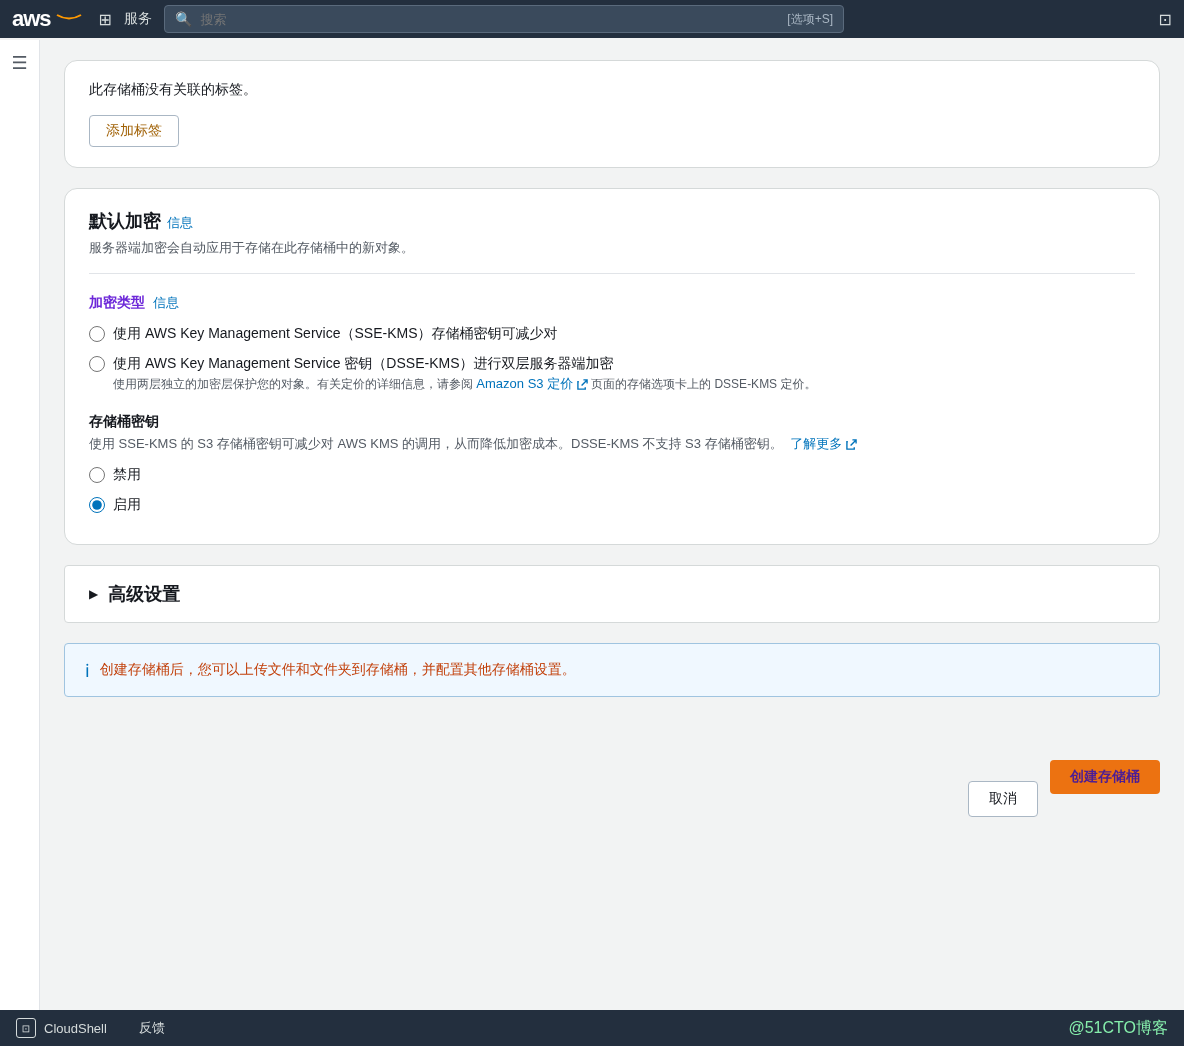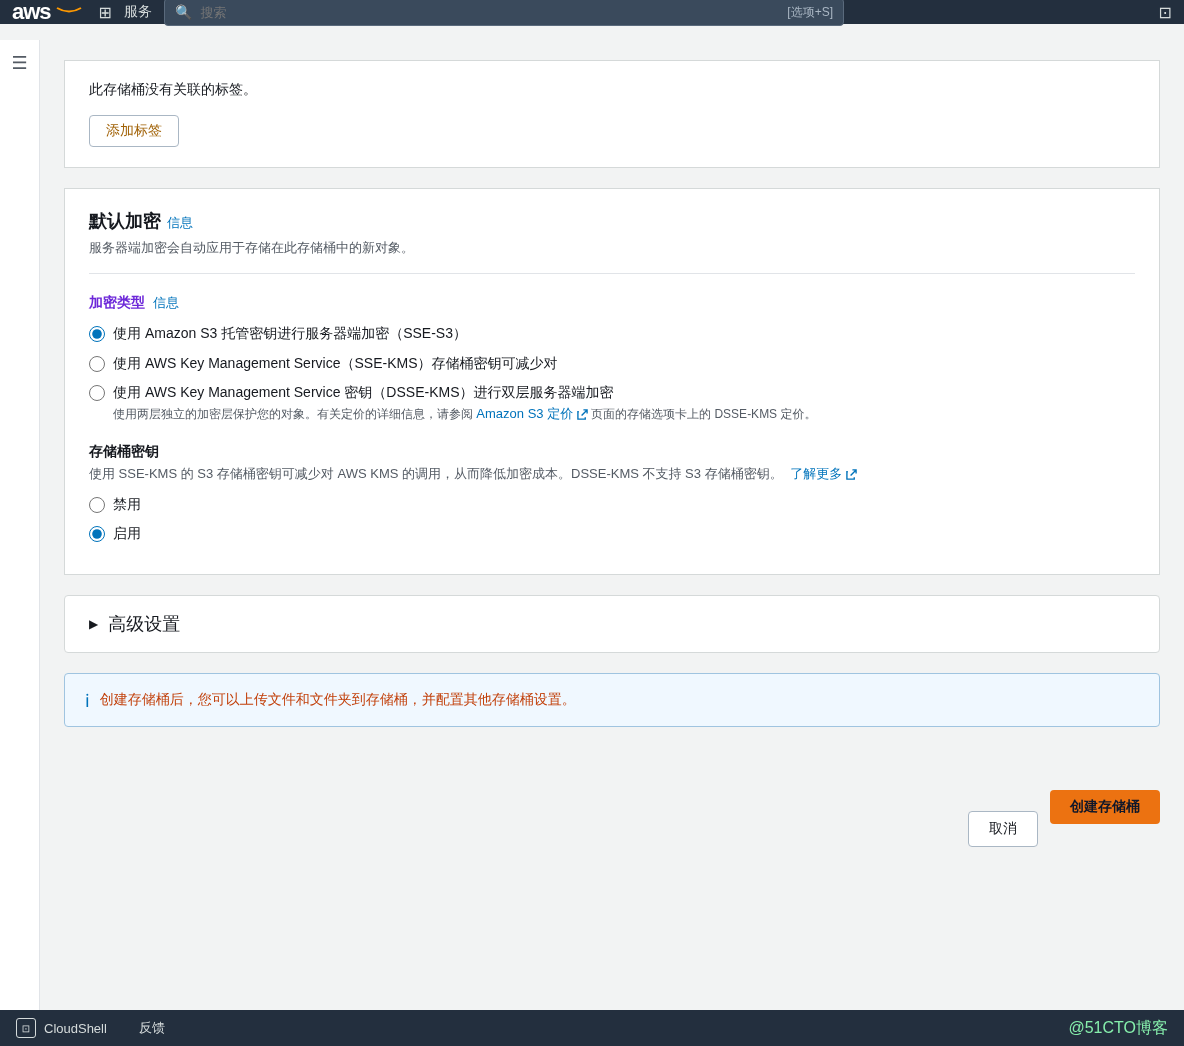--- a/index.html
+++ b/index.html
@@ -9,21 +9,21 @@
       color: #16191f;
       font-size: 14px;
       min-height: 1046px;
       width: 1184px;
       overflow-x: hidden;
     }
 
     
     .top-nav {
       background: #232f3e;
-      height: 24px;
+      height: 38px;
       display: flex;
       align-items: center;
       padding: 0 12px;
       gap: 12px;
       position: fixed;
       top: 0;
       left: 0;
       width: 1184px;
       z-index: 100;
     }
@@ -104,21 +104,21 @@
       margin-left: 40px;
       padding: 20px 24px;
       background: #f2f3f3;
       min-height: calc(1046px - 40px - 36px);
     }
 
     
     .card {
       background: #fff;
       border: 1px solid #d5d9d9;
-      border-radius: 0;
+      border-radius: 13px;
       margin-bottom: 20px;
       padding: 20px 24px;
     }
 
     
     .tag-text {
       color: #16191f;
       font-size: 14px;
       margin-bottom: 16px;
     }
@@ -217,21 +217,21 @@
       align-items: center;
       gap: 10px;
       cursor: pointer;
     }
     .advanced-arrow {
       color: #16191f;
       font-size: 12px;
     }
     .advanced-title {
       font-size: 18px;
-      font-weight: normal;
+      font-weight: bold;
       color: #16191f;
     }
 
     
     .info-banner {
       background: #f0f8ff;
       border: 1px solid #a0c4e0;
       border-radius: 4px;
       padding: 14px 20px;
       margin-bottom: 24px;
@@ -268,21 +268,21 @@
       margin-top: 44px;
     }
     .create-button {
       background: #ec7211;
       border: none;
       border-radius: 4px;
       padding: 8px 20px;
       font-size: 14px;
       font-weight: bold;
       cursor: pointer;
-      color: #0f172a;
+      color: #4c1d95;
     }
 
     
     .bottom-bar {
       position: fixed;
       bottom: 0;
       left: 0;
       width: 1184px;
       height: 36px;
       background: #232f3e;
@@ -366,24 +366,20 @@
     </div>
     <p class="section-desc">服务器端加密会自动应用于存储在此存储桶中的新对象。</p>
 
     <hr class="divider-line">
 
     <div class="encryption-type-header">
       <span class="encryption-type-label">加密类型</span>
       <a class="info-link" href="#">信息</a>
     </div>
 
-    <div class="radio-option">
-      <input type="radio" name="encryption-type" id="sse-s3" checked="" style="">
-      <label class="radio-label" for="sse-s3">使用 Amazon S3 托管密钥进行服务器端加密（SSE-S3）</label>
-    </div>
 
     <div class="radio-option">
       <input type="radio" name="encryption-type" id="sse-kms" style="">
       <label class="radio-label" for="sse-kms">使用 AWS Key Management Service（SSE-KMS）存储桶密钥可减少对</label>
     </div>
 
     <div class="radio-option">
       <input type="radio" name="encryption-type" id="dsse-kms" style="">
       <div>
         <label class="radio-label" for="dsse-kms">使用 AWS Key Management Service 密钥（DSSE-KMS）进行双层服务器端加密</label>

